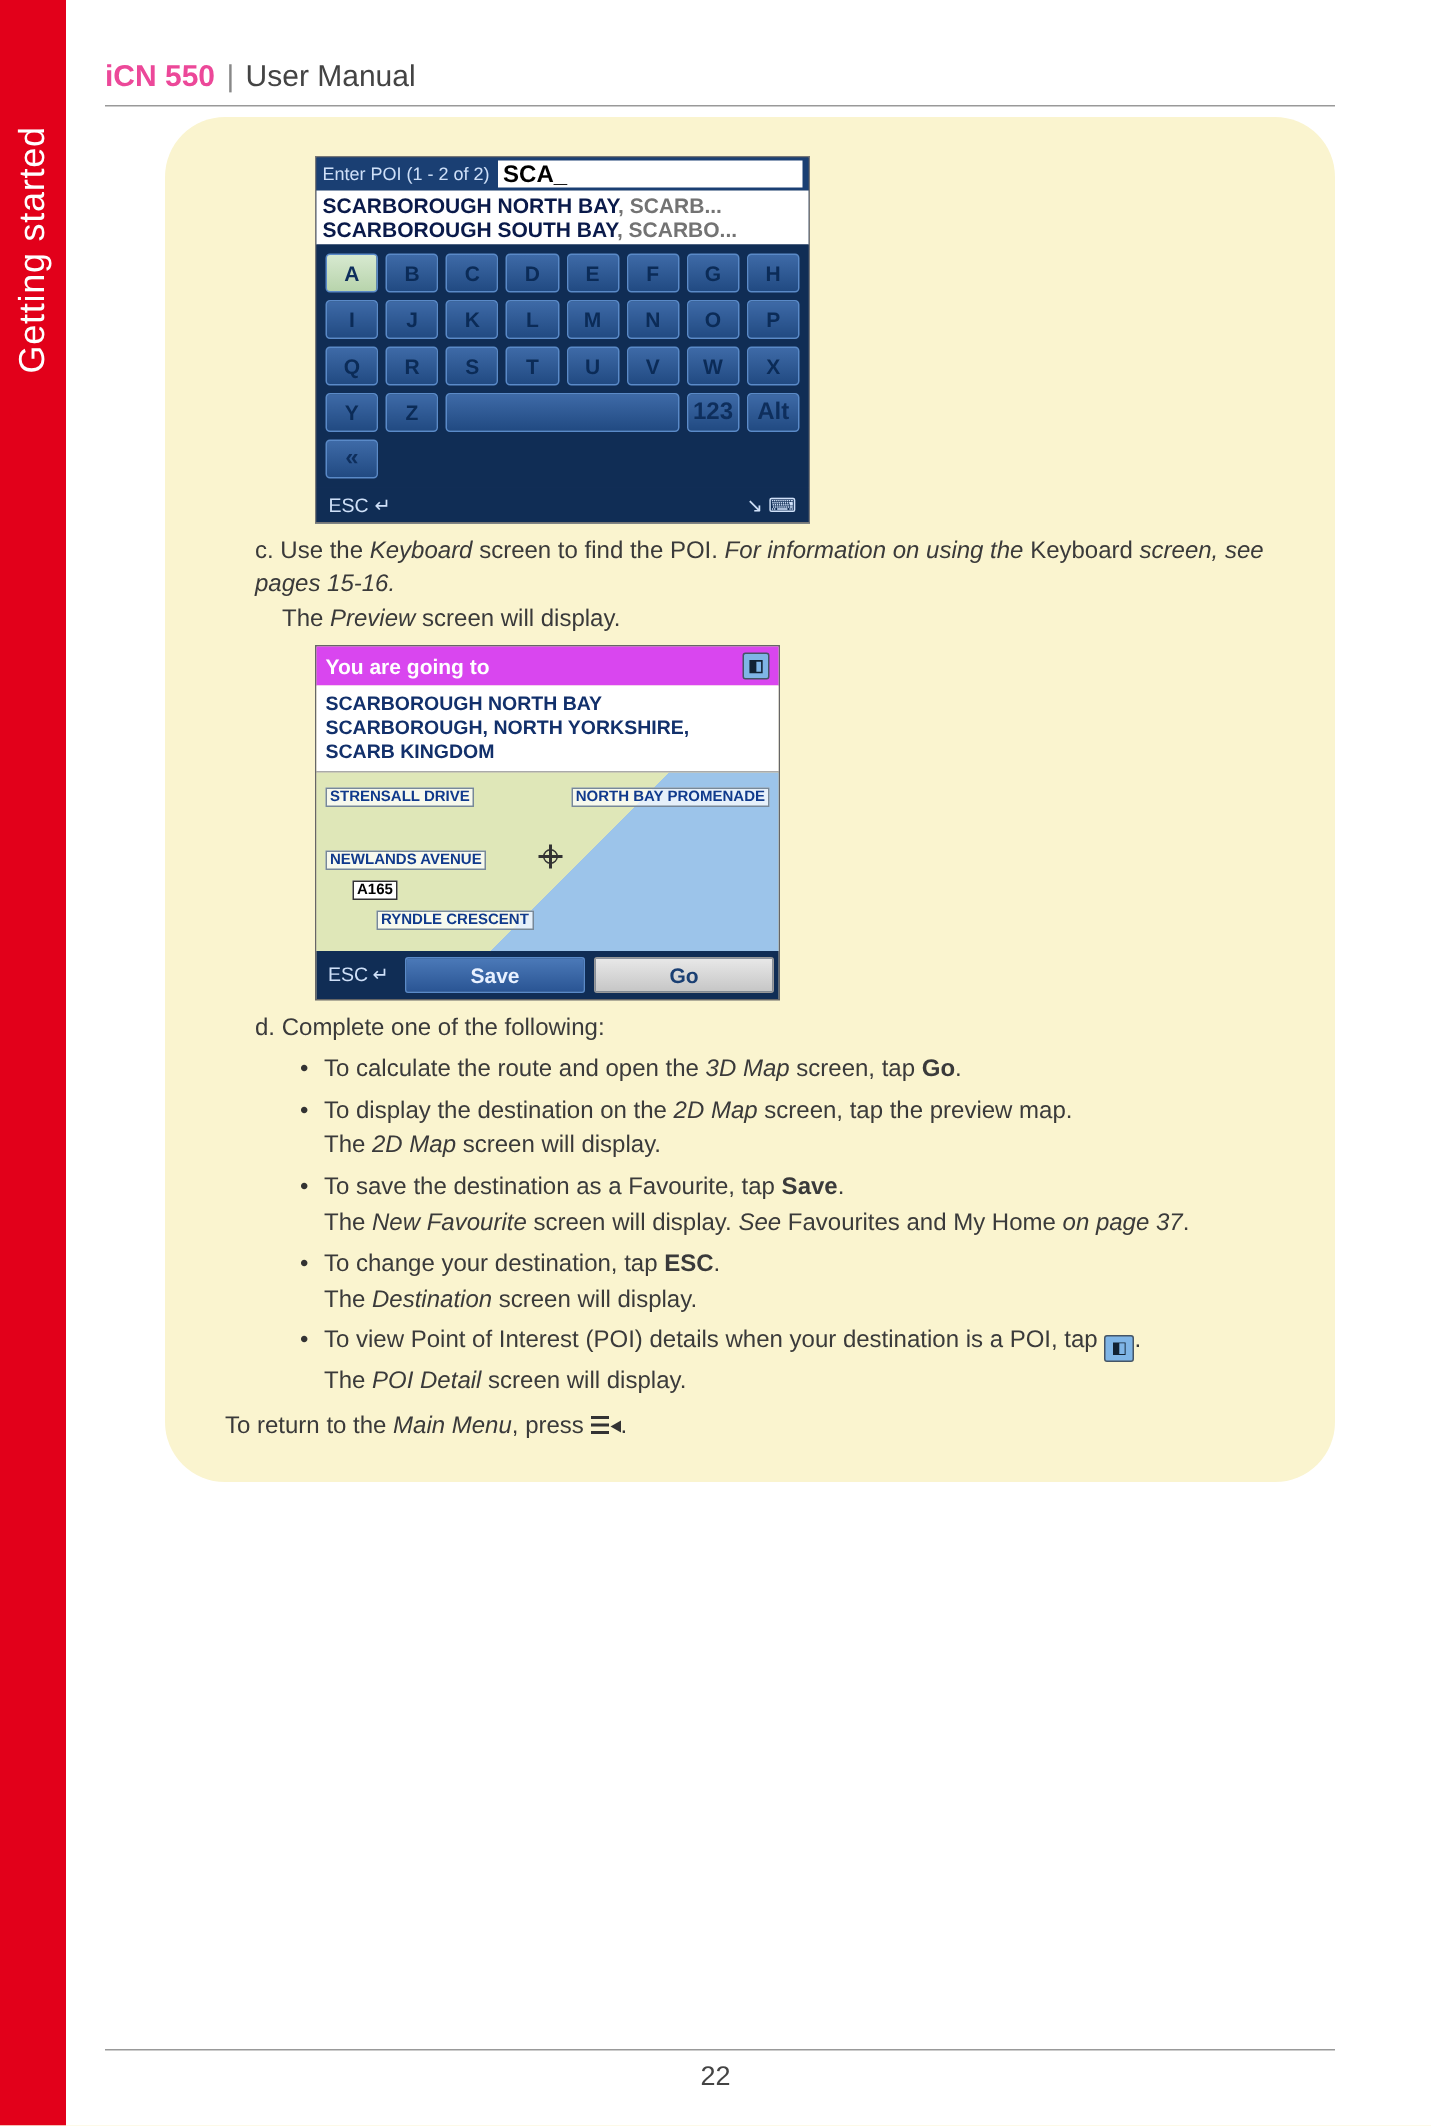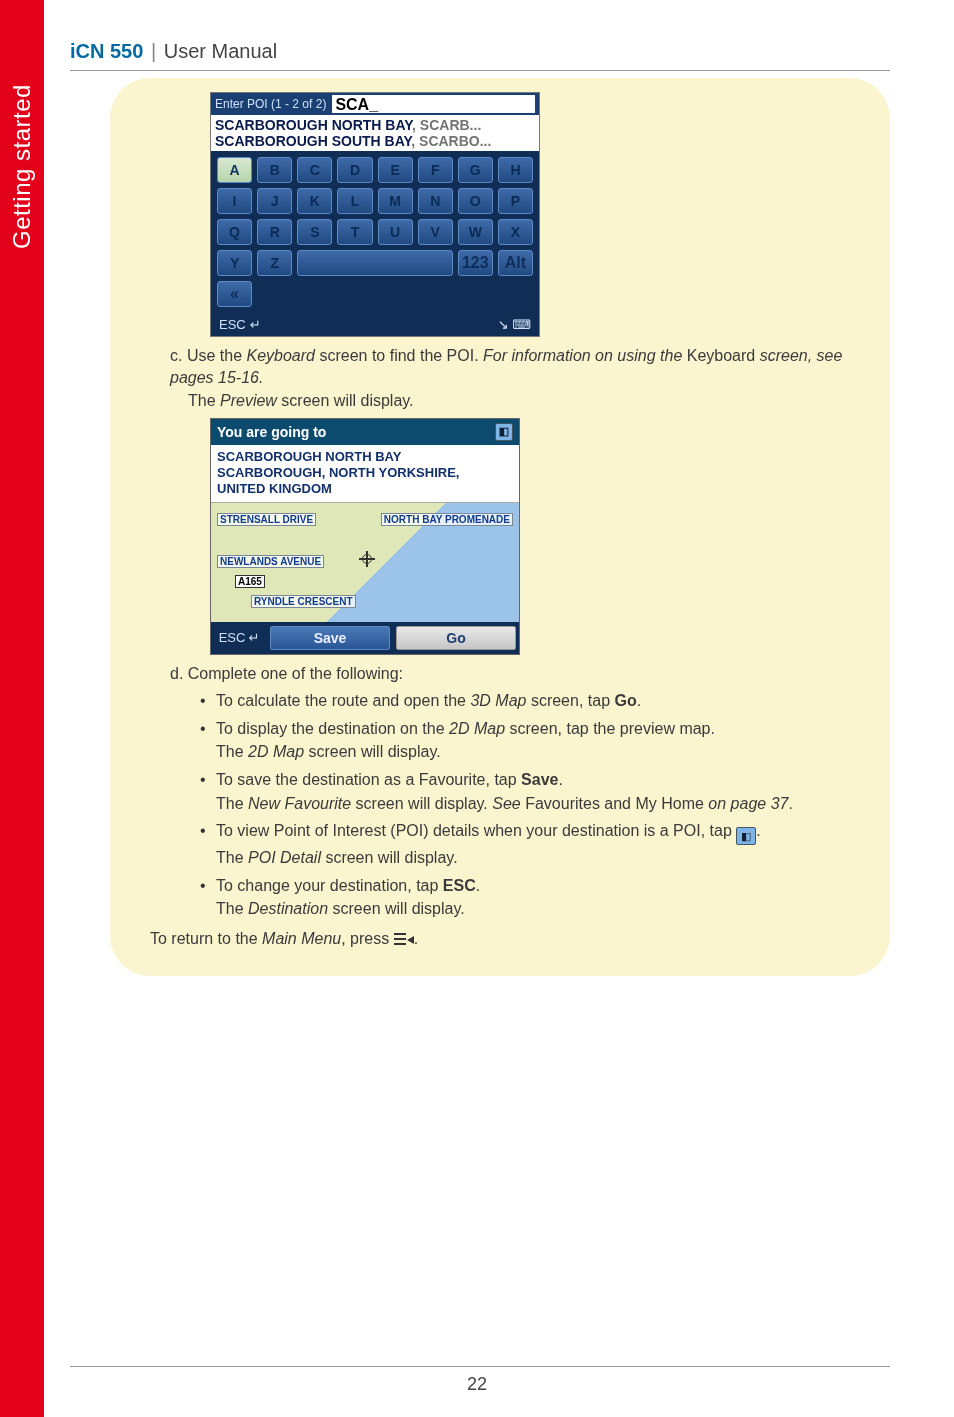--- a/index.html
+++ b/index.html
@@ -35,42 +35,42 @@
     align-items: center;
     justify-content: center;
     letter-spacing: 0.5px;
   }
   .header {
     position: absolute;
     left: 70px; top: 40px;
     font-size: 20px;
     color: #444;
   }
-  .header .prod { font-weight: bold; color: #0369a1; }
+  .header .prod { font-weight: bold; color: #ec4899; }
   .header .sep { color: #888; margin: 0 2px; }
   .header-rule {
     position: absolute;
     left: 70px; top: 70px;
     width: 820px;
     height: 1px;
     background: #999;
   }
   .panel {
     position: absolute;
     left: 110px; top: 78px;
     width: 780px;
     background: #faf4cf;
     border-radius: 40px;
     padding: 14px 20px 28px 20px;
   }
 
   
   .kbshot {
     width: 330px;
-    margin: 0 auto 8px 80px;
+    margin: 12px auto 8px 80px;
     border: 1px solid #777;
     background: #15335c;
     color: #fff;
     font-family: Arial, sans-serif;
   }
   .kb-top {
     display: flex;
     background: #1a3f73;
     font-size: 12px;
     align-items: center;
@@ -126,21 +126,21 @@
   .kb-foot .esc { display:flex; align-items:center; gap:4px; }
 
   
   .pvshot {
     width: 310px;
     margin: 6px 0 8px 80px;
     border: 1px solid #666;
     font-family: Arial, sans-serif;
   }
   .pv-top {
-    background: #0c4a6e; color: #fff;
+    background: #d946ef; color: #fff;
     font-weight: bold; font-size: 14px;
     padding: 4px 6px;
     display: flex; justify-content: space-between; align-items: center;
   }
   .pv-ico {
     width: 18px; height: 18px; background: #7fb5e6;
     border: 1px solid #456; border-radius: 2px;
     display:flex;align-items:center;justify-content:center;
     font-size:11px;color:#123;
   }
@@ -330,21 +330,21 @@
   </div>
 
   <div class="pvshot">
     <div class="pv-top">
       <span>You are going to</span>
       <span class="pv-ico">◧</span>
     </div>
     <div class="pv-addr">
       <div>SCARBOROUGH NORTH BAY</div>
       <div>SCARBOROUGH, NORTH YORKSHIRE,</div>
-      <div>UNITED KINGDOM</div>
+      <div>SCARB KINGDOM</div>
     </div>
     <div class="pv-map">
       <div class="road" style="left:6px;top:10px;">STRENSALL DRIVE</div>
       <div class="road" style="right:6px;top:10px;">NORTH BAY PROMENADE</div>
       <div class="road" style="left:6px;top:52px;">NEWLANDS AVENUE</div>
       <div class="road" style="left:24px;top:72px;background:#fff;border:1px solid #333;color:#000;">A165</div>
       <div class="road" style="left:40px;top:92px;">RYNDLE CRESCENT</div>
       <div style="position:absolute;left:148px;top:48px;width:16px;height:16px;">
         <div style="position:absolute;left:7px;top:0;width:2px;height:16px;background:#333;"></div>
         <div style="position:absolute;top:7px;left:0;height:2px;width:16px;background:#333;"></div>
@@ -371,27 +371,27 @@
     </li>
     <li>
       <span>To display the destination on the </span><span class="ital">2D Map</span><span> screen, tap the preview map.</span>
       <span class="sub"><span>The </span><span class="ital">2D Map</span><span> screen will display.</span></span>
     </li>
     <li>
       <span>To save the destination as a Favourite, tap </span><span class="bld">Save</span><span>.</span>
       <span class="sub"><span>The </span><span class="ital">New Favourite</span><span> screen will display. </span><span class="ital">See</span><span> Favourites and My Home </span><span class="ital">on page 37</span><span>.</span></span>
     </li>
     <li>
+      <span>To change your destination, tap </span><span class="bld">ESC</span><span>.</span>
+      <span class="sub"><span>The </span><span class="ital">Destination</span><span> screen will display.</span></span>
+    </li>
+    <li>
       <span>To view Point of Interest (POI) details when your destination is a POI, tap </span><span class="inline-ico">◧</span><span>.</span>
       <span class="sub"><span>The </span><span class="ital">POI Detail</span><span> screen will display.</span></span>
     </li>
-    <li>
-      <span>To change your destination, tap </span><span class="bld">ESC</span><span>.</span>
-      <span class="sub"><span>The </span><span class="ital">Destination</span><span> screen will display.</span></span>
-    </li>
   </ul>
 
   <div class="return-line">
     <span>To return to the </span><span class="ital">Main Menu</span><span>, press </span><span class="menu-ico"><span></span><span></span><span></span></span><span>.</span>
   </div>
 
 </div>
 
 <div class="footer-rule"></div>
 <div class="page-num">22</div>

